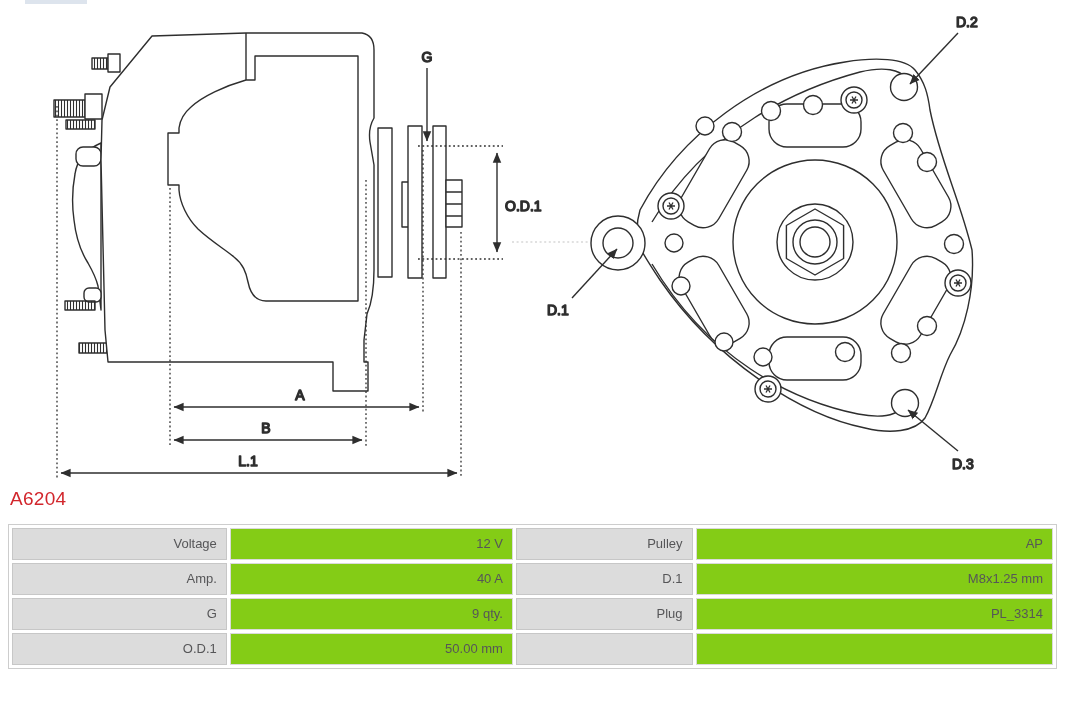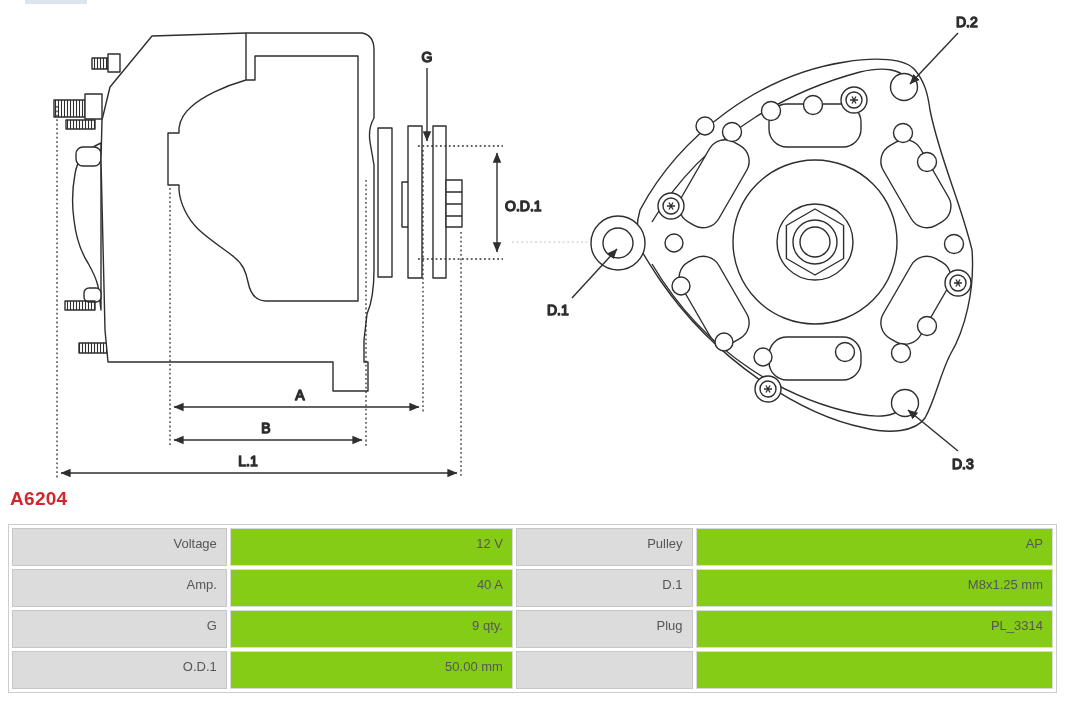--- a/index.html
+++ b/index.html
@@ -1,25 +1,25 @@
 <!DOCTYPE html>
 <html><head>
 <meta charset="utf-8">
 <style>
   html,body{margin:0;padding:0;background:#fff;}
   .page{position:relative;width:1080px;height:720px;background:#fff;overflow:hidden;
         font-family:"Liberation Sans",sans-serif;}
   .logo-fragment{position:absolute;left:25px;top:0;width:62px;height:4px;background:#dde4ed;}
   svg{display:block;}
   svg text{font-family:"Liberation Sans",sans-serif;fill:#3f3f3f;font-size:14px;}
-  .part-code{margin:0 0 14px 10px;font-size:19px;line-height:23px;font-weight:700;color:#d2262c;
+  .part-code{margin:0 0 14px 10px;font-size:19px;line-height:23px;font-weight:400;color:#d2262c;
              letter-spacing:.3px;}
   table.spec{margin:3px 0 0 8px;border-collapse:separate;border-spacing:3px;table-layout:fixed;
              width:1049px;border:1px solid #cdcdcd;}
-  table.spec td{height:28px;font-size:13px;color:#565658;text-align:right;padding:0 9px 8px 4px;
+  table.spec td{height:28px;font-size:13px;color:#565658;text-align:right;padding:0 9px 2px 4px;
                 overflow:hidden;white-space:nowrap;}
   td.lbl{background:#dcdcdc;border:1px solid #c7c7c7;}
   td.val{background:#84cc16;border:1px solid #dadada;}
 </style>
 </head>
 <body>
 
 <div class="page">
 
   <div class="logo-fragment"></div>

